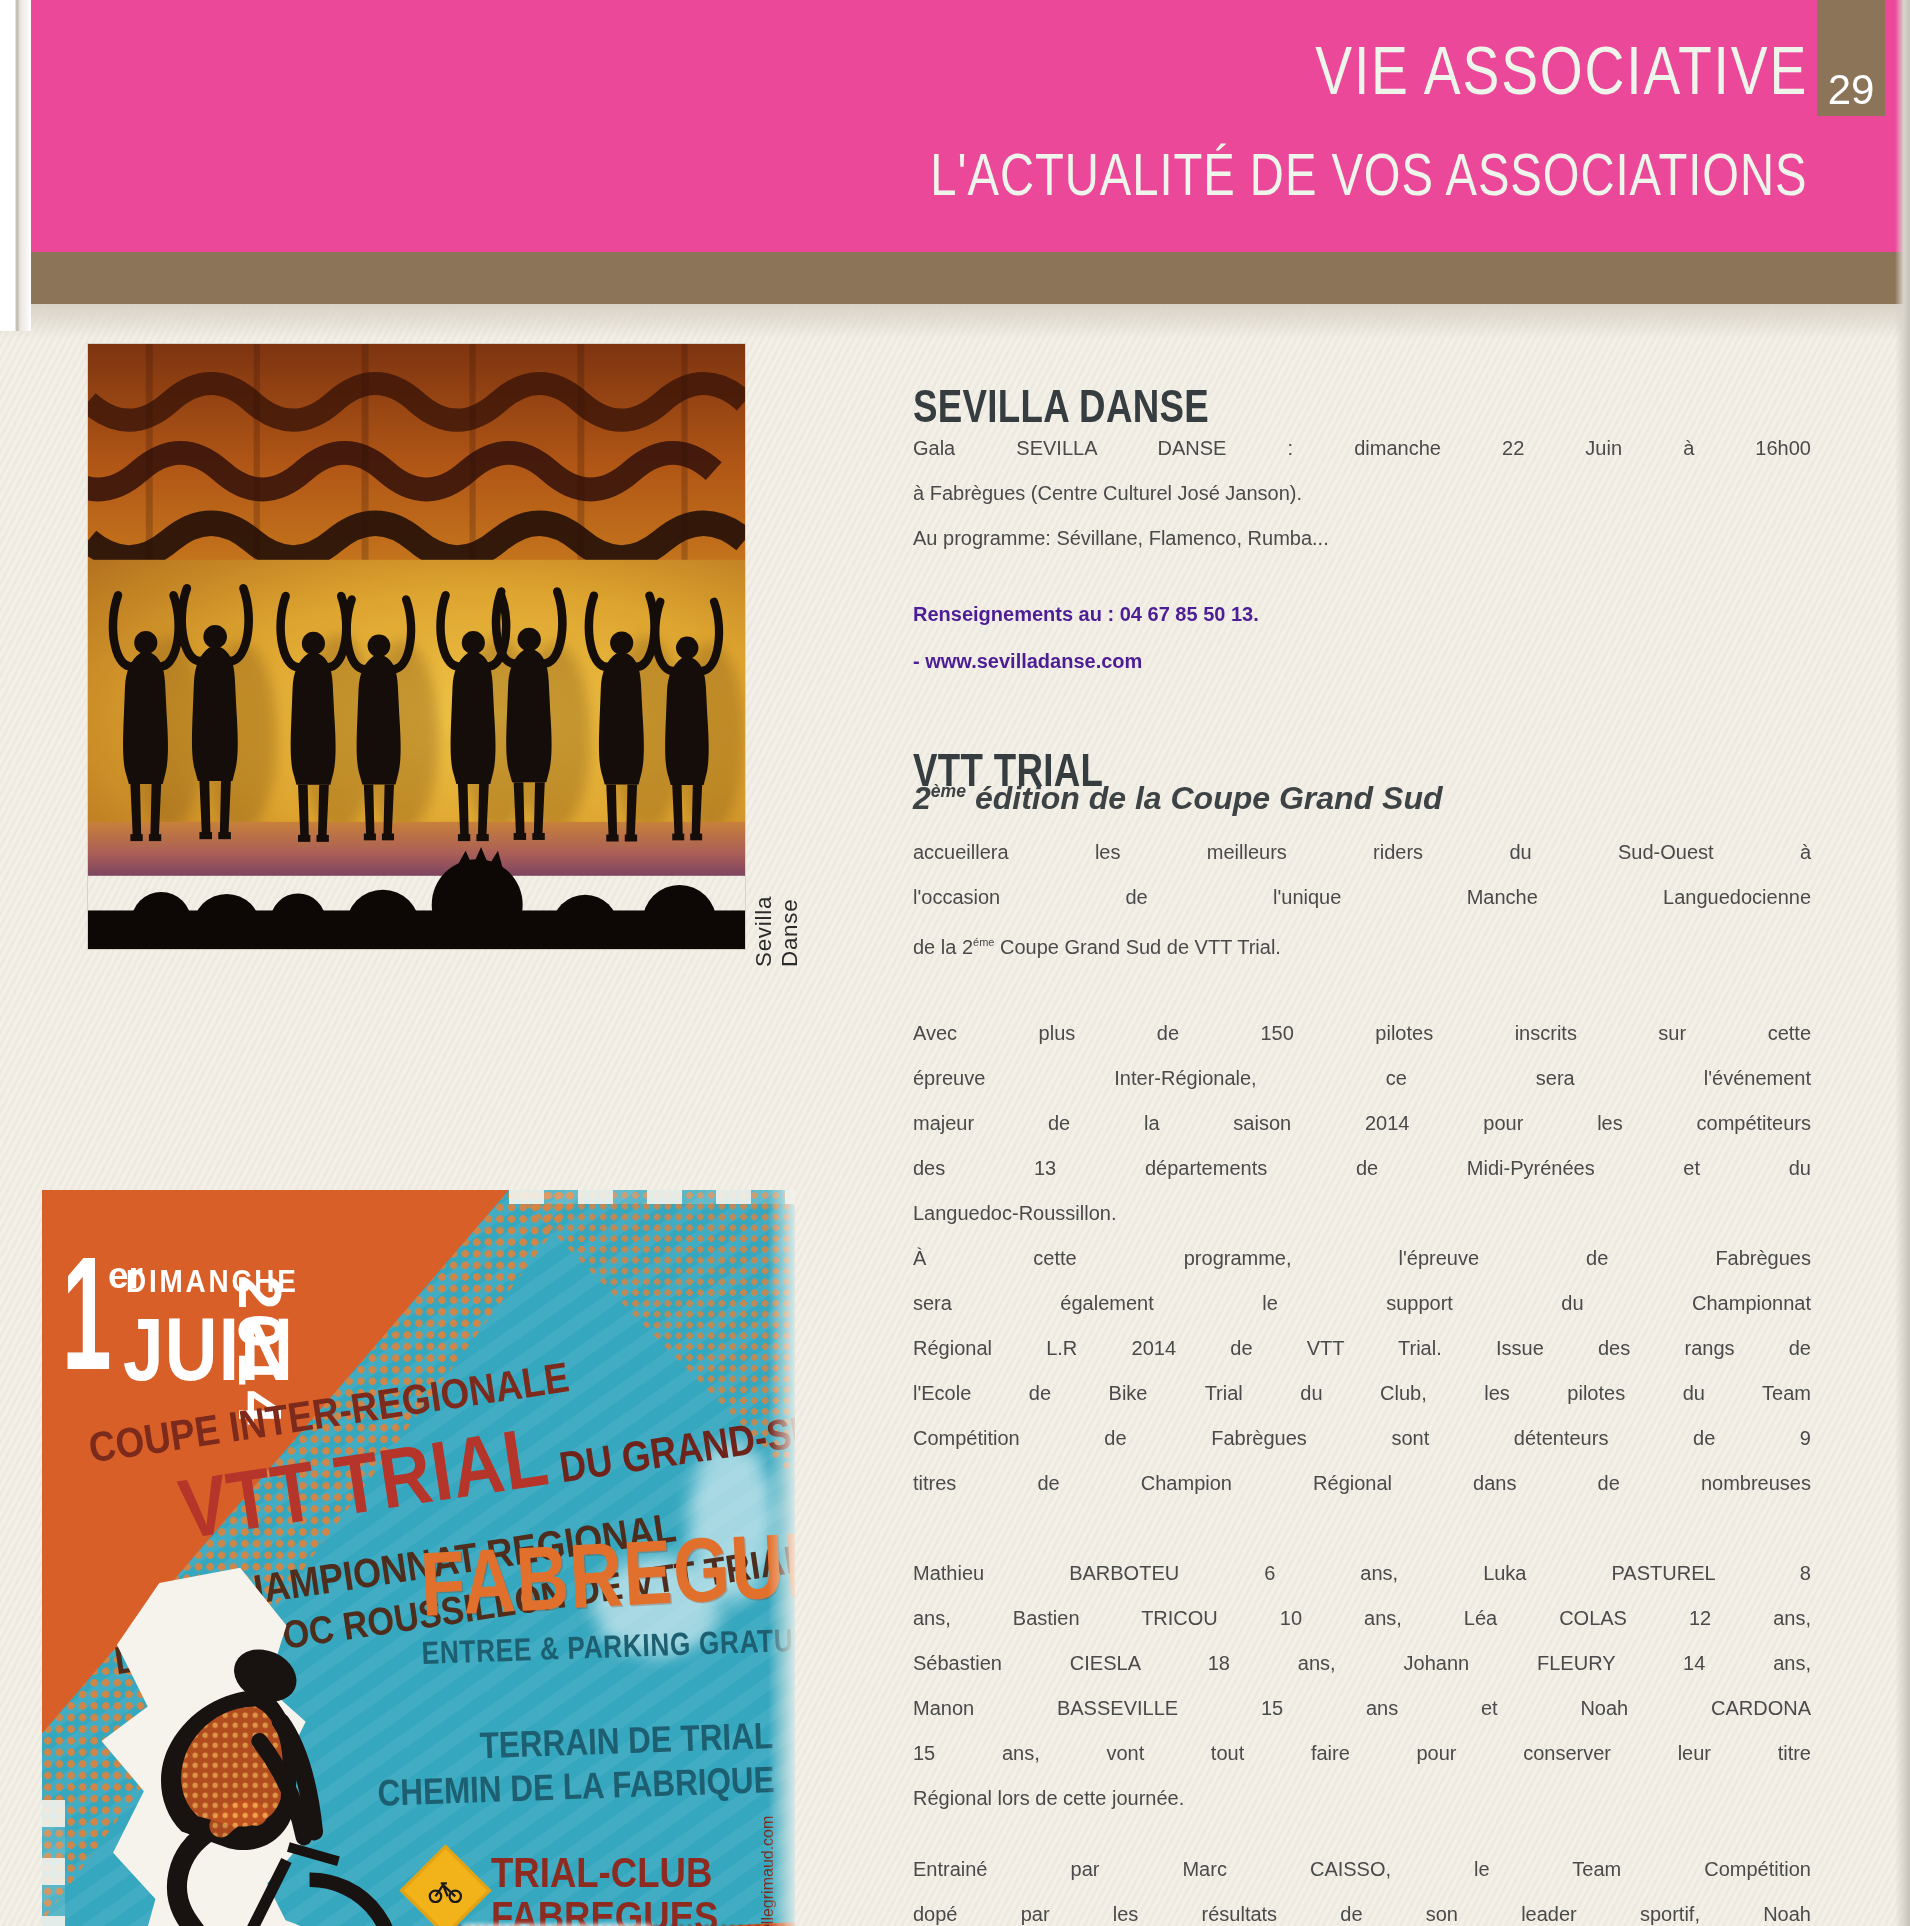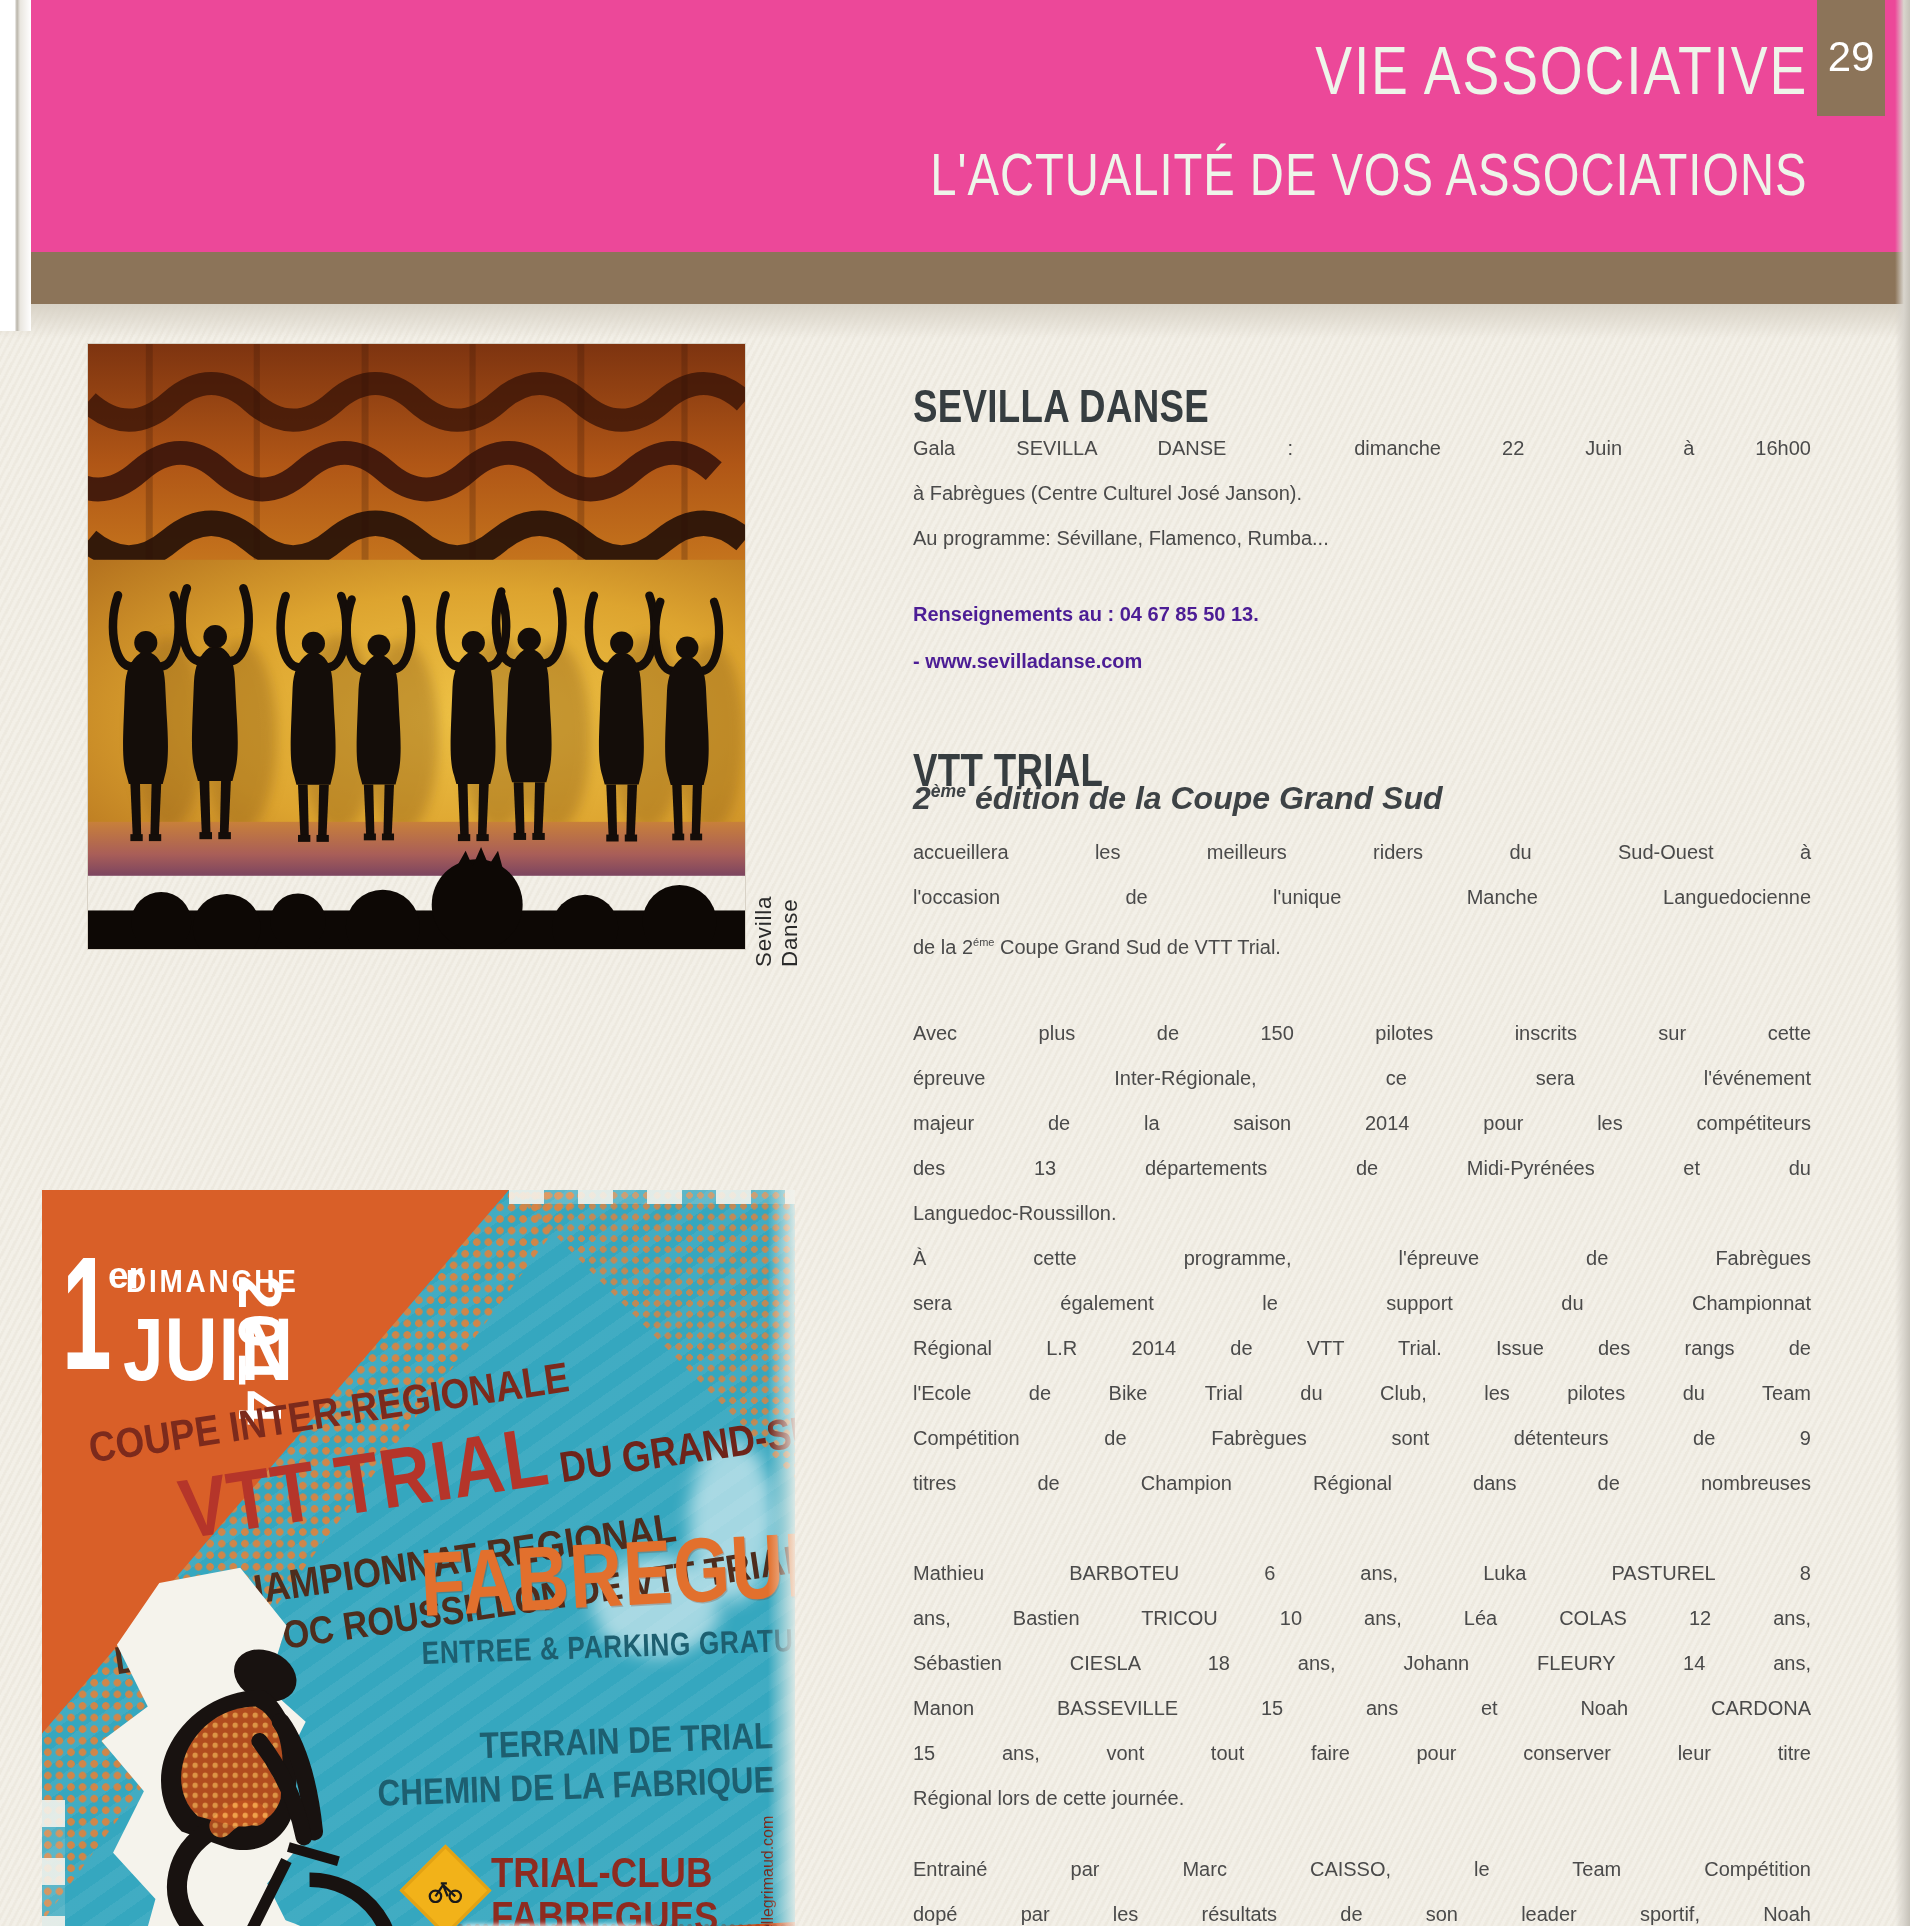--- a/index.html
+++ b/index.html
@@ -15,21 +15,21 @@
   
   .header{position:absolute;left:0;top:0;width:1911px;height:252px;background:#ec4899;}
   .hdr-t1,.hdr-t2{position:absolute;right:103px;color:#eef5ea;white-space:nowrap;
     transform:scaleX(.80);transform-origin:100% 50%;font-weight:400;}
   .hdr-t1{top:31px;font-size:69px;letter-spacing:2.3px;}
   .hdr-t2{top:141px;font-size:59px;letter-spacing:1.2px;}
   .band{position:absolute;left:0;top:252px;width:1911px;height:52px;background:#8c7459;}
   .band-fade{position:absolute;left:0;top:304px;width:1911px;height:35px;
     background:linear-gradient(#d8d2c6, rgba(243,240,232,0));}
   .page-tab{position:absolute;left:1817px;top:0;width:68px;height:116px;background:#8c7459;
-    display:flex;align-items:flex-end;justify-content:center;padding-bottom:35px;box-sizing:border-box;}
+    display:flex;align-items:flex-end;justify-content:center;padding-bottom:2px;box-sizing:border-box;}
   .page-tab span{color:#fff;font-size:42px;}
   .gutter{position:absolute;left:0;top:0;width:31px;height:331px;
     background:linear-gradient(90deg,#ffffff 0 14.6px,#b9b4a9 17px,#e9e6df 20px,#ffffff 31px);}
   .scan-edge{position:absolute;right:0;top:0;width:16px;height:2702px;
     background:linear-gradient(90deg,rgba(0,0,0,0),#d9d5cd 55%,#c2beb5);}
 
   
   .photo{position:absolute;left:87px;top:343px;width:657px;height:605px;margin:0;
     border:0.4px solid #d8d2c6;}
   .photo svg{display:block;width:100%;height:100%;}

